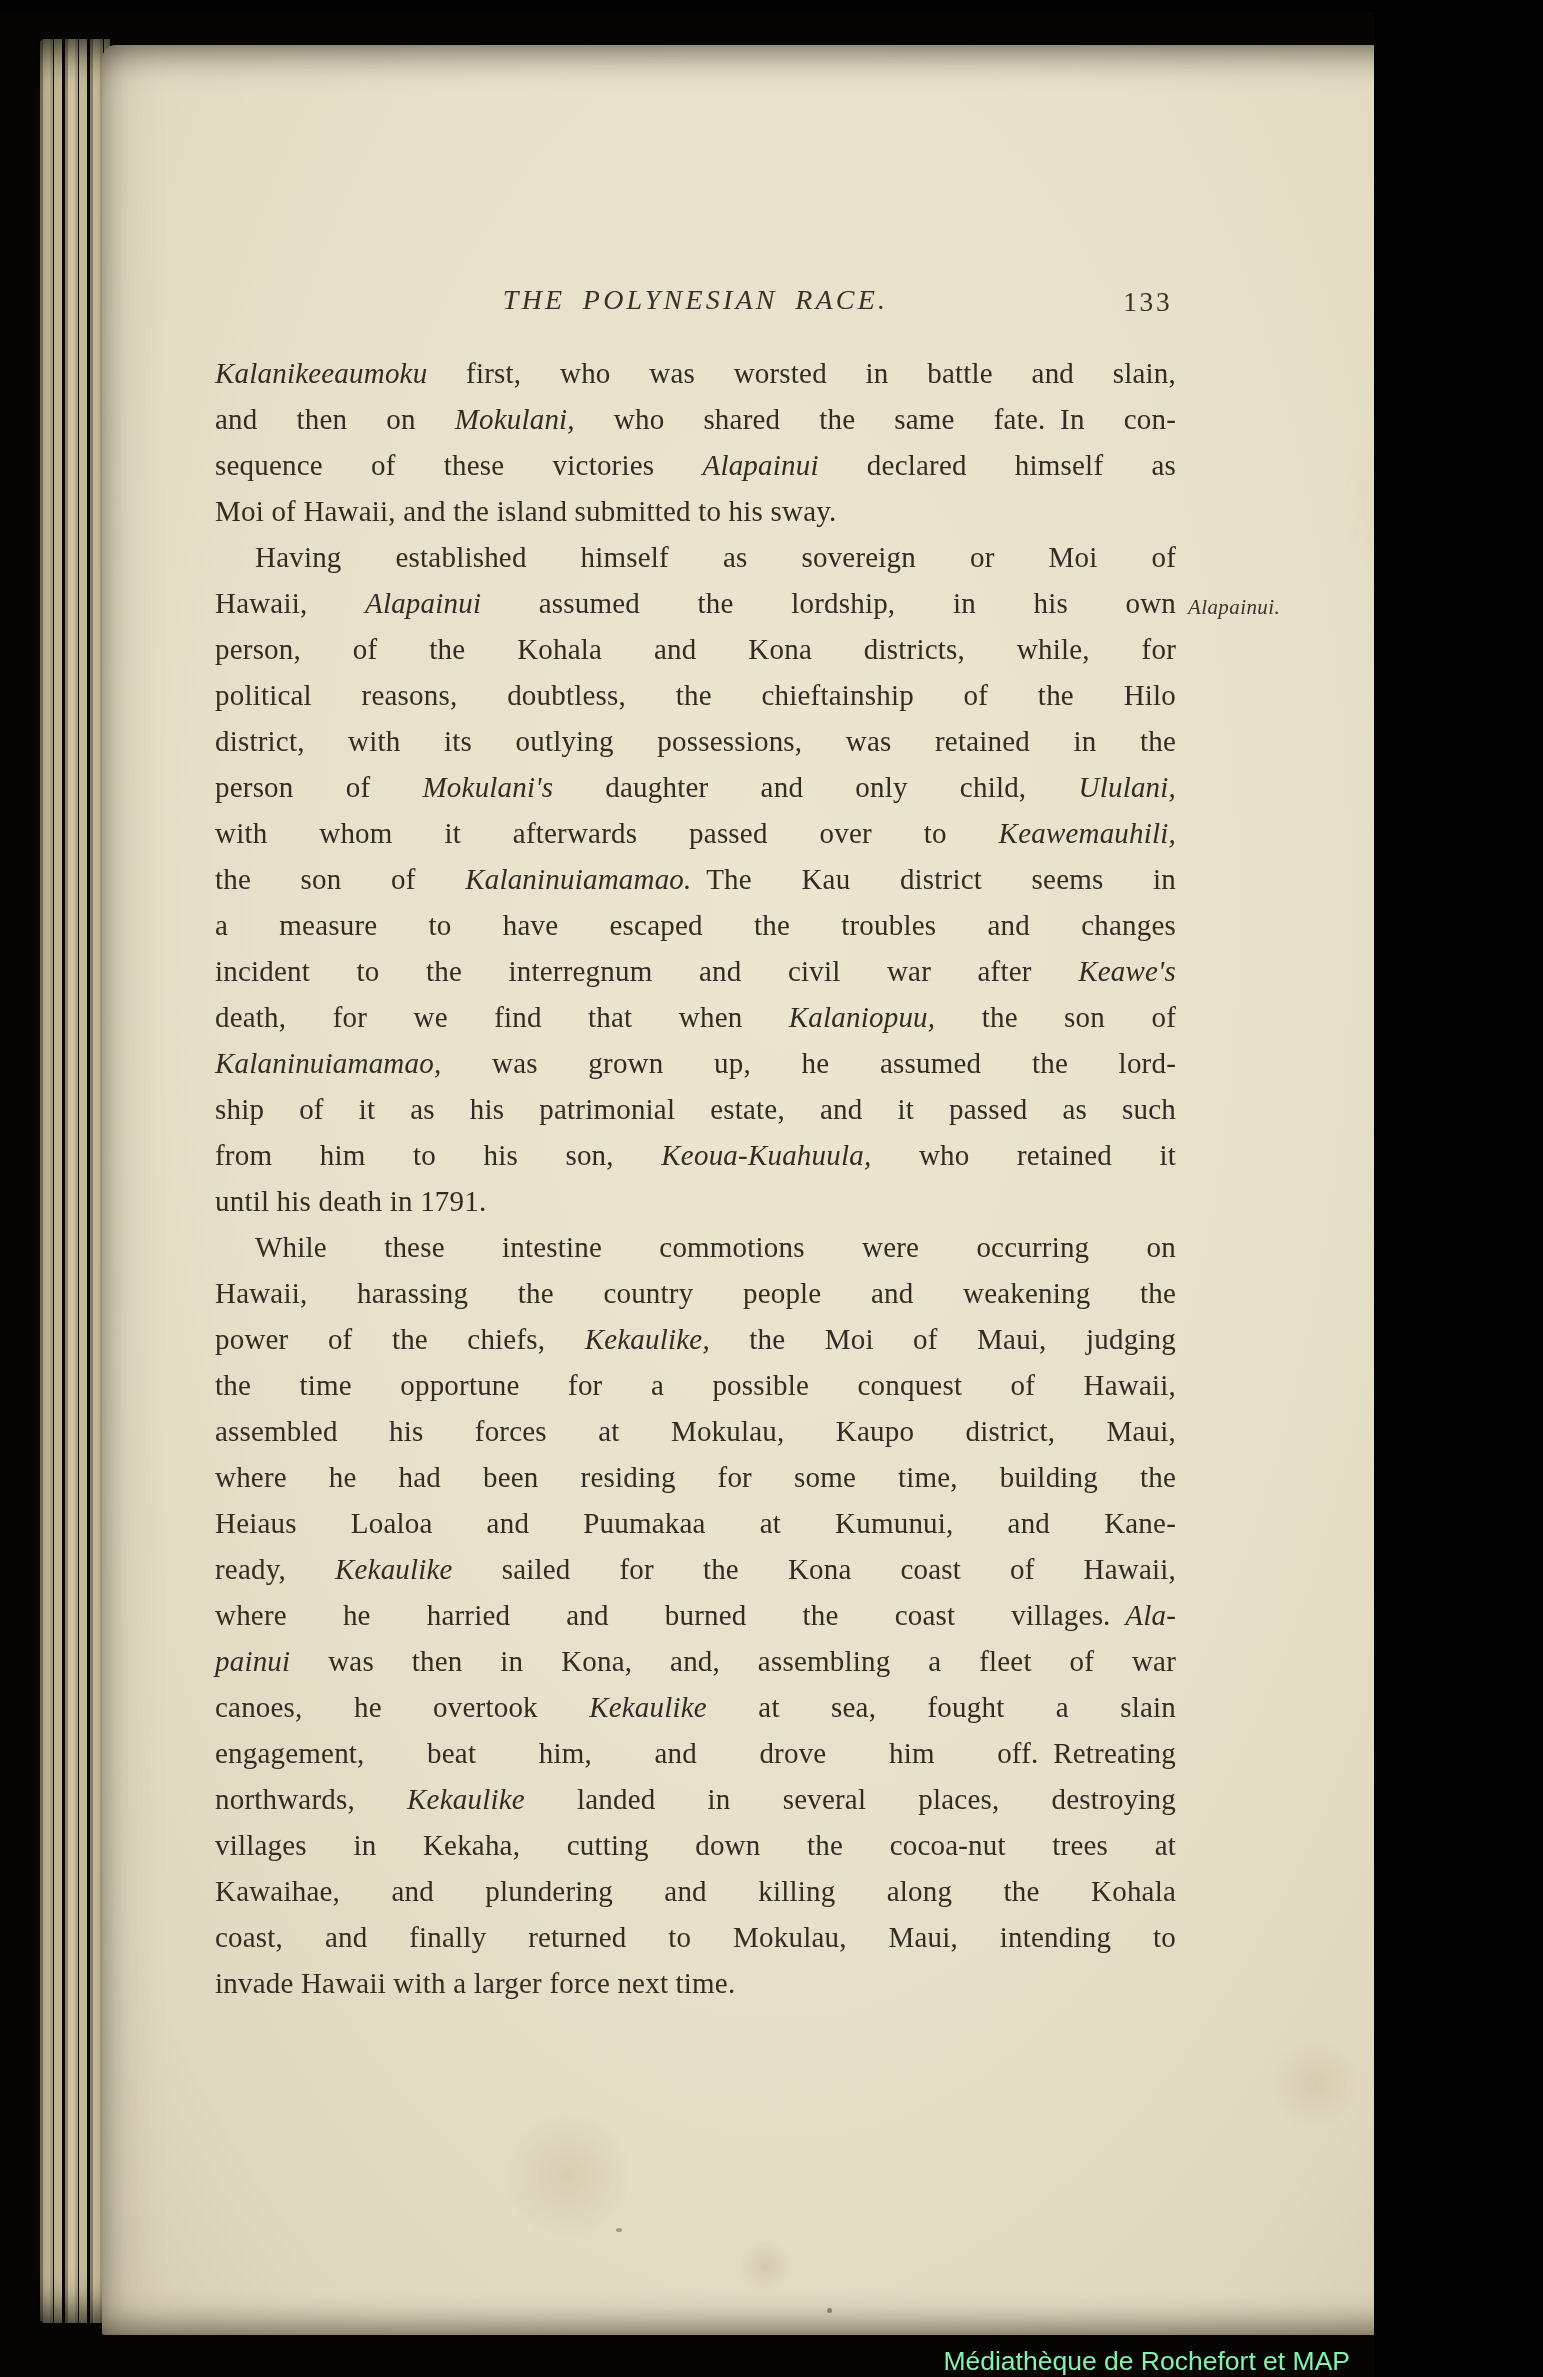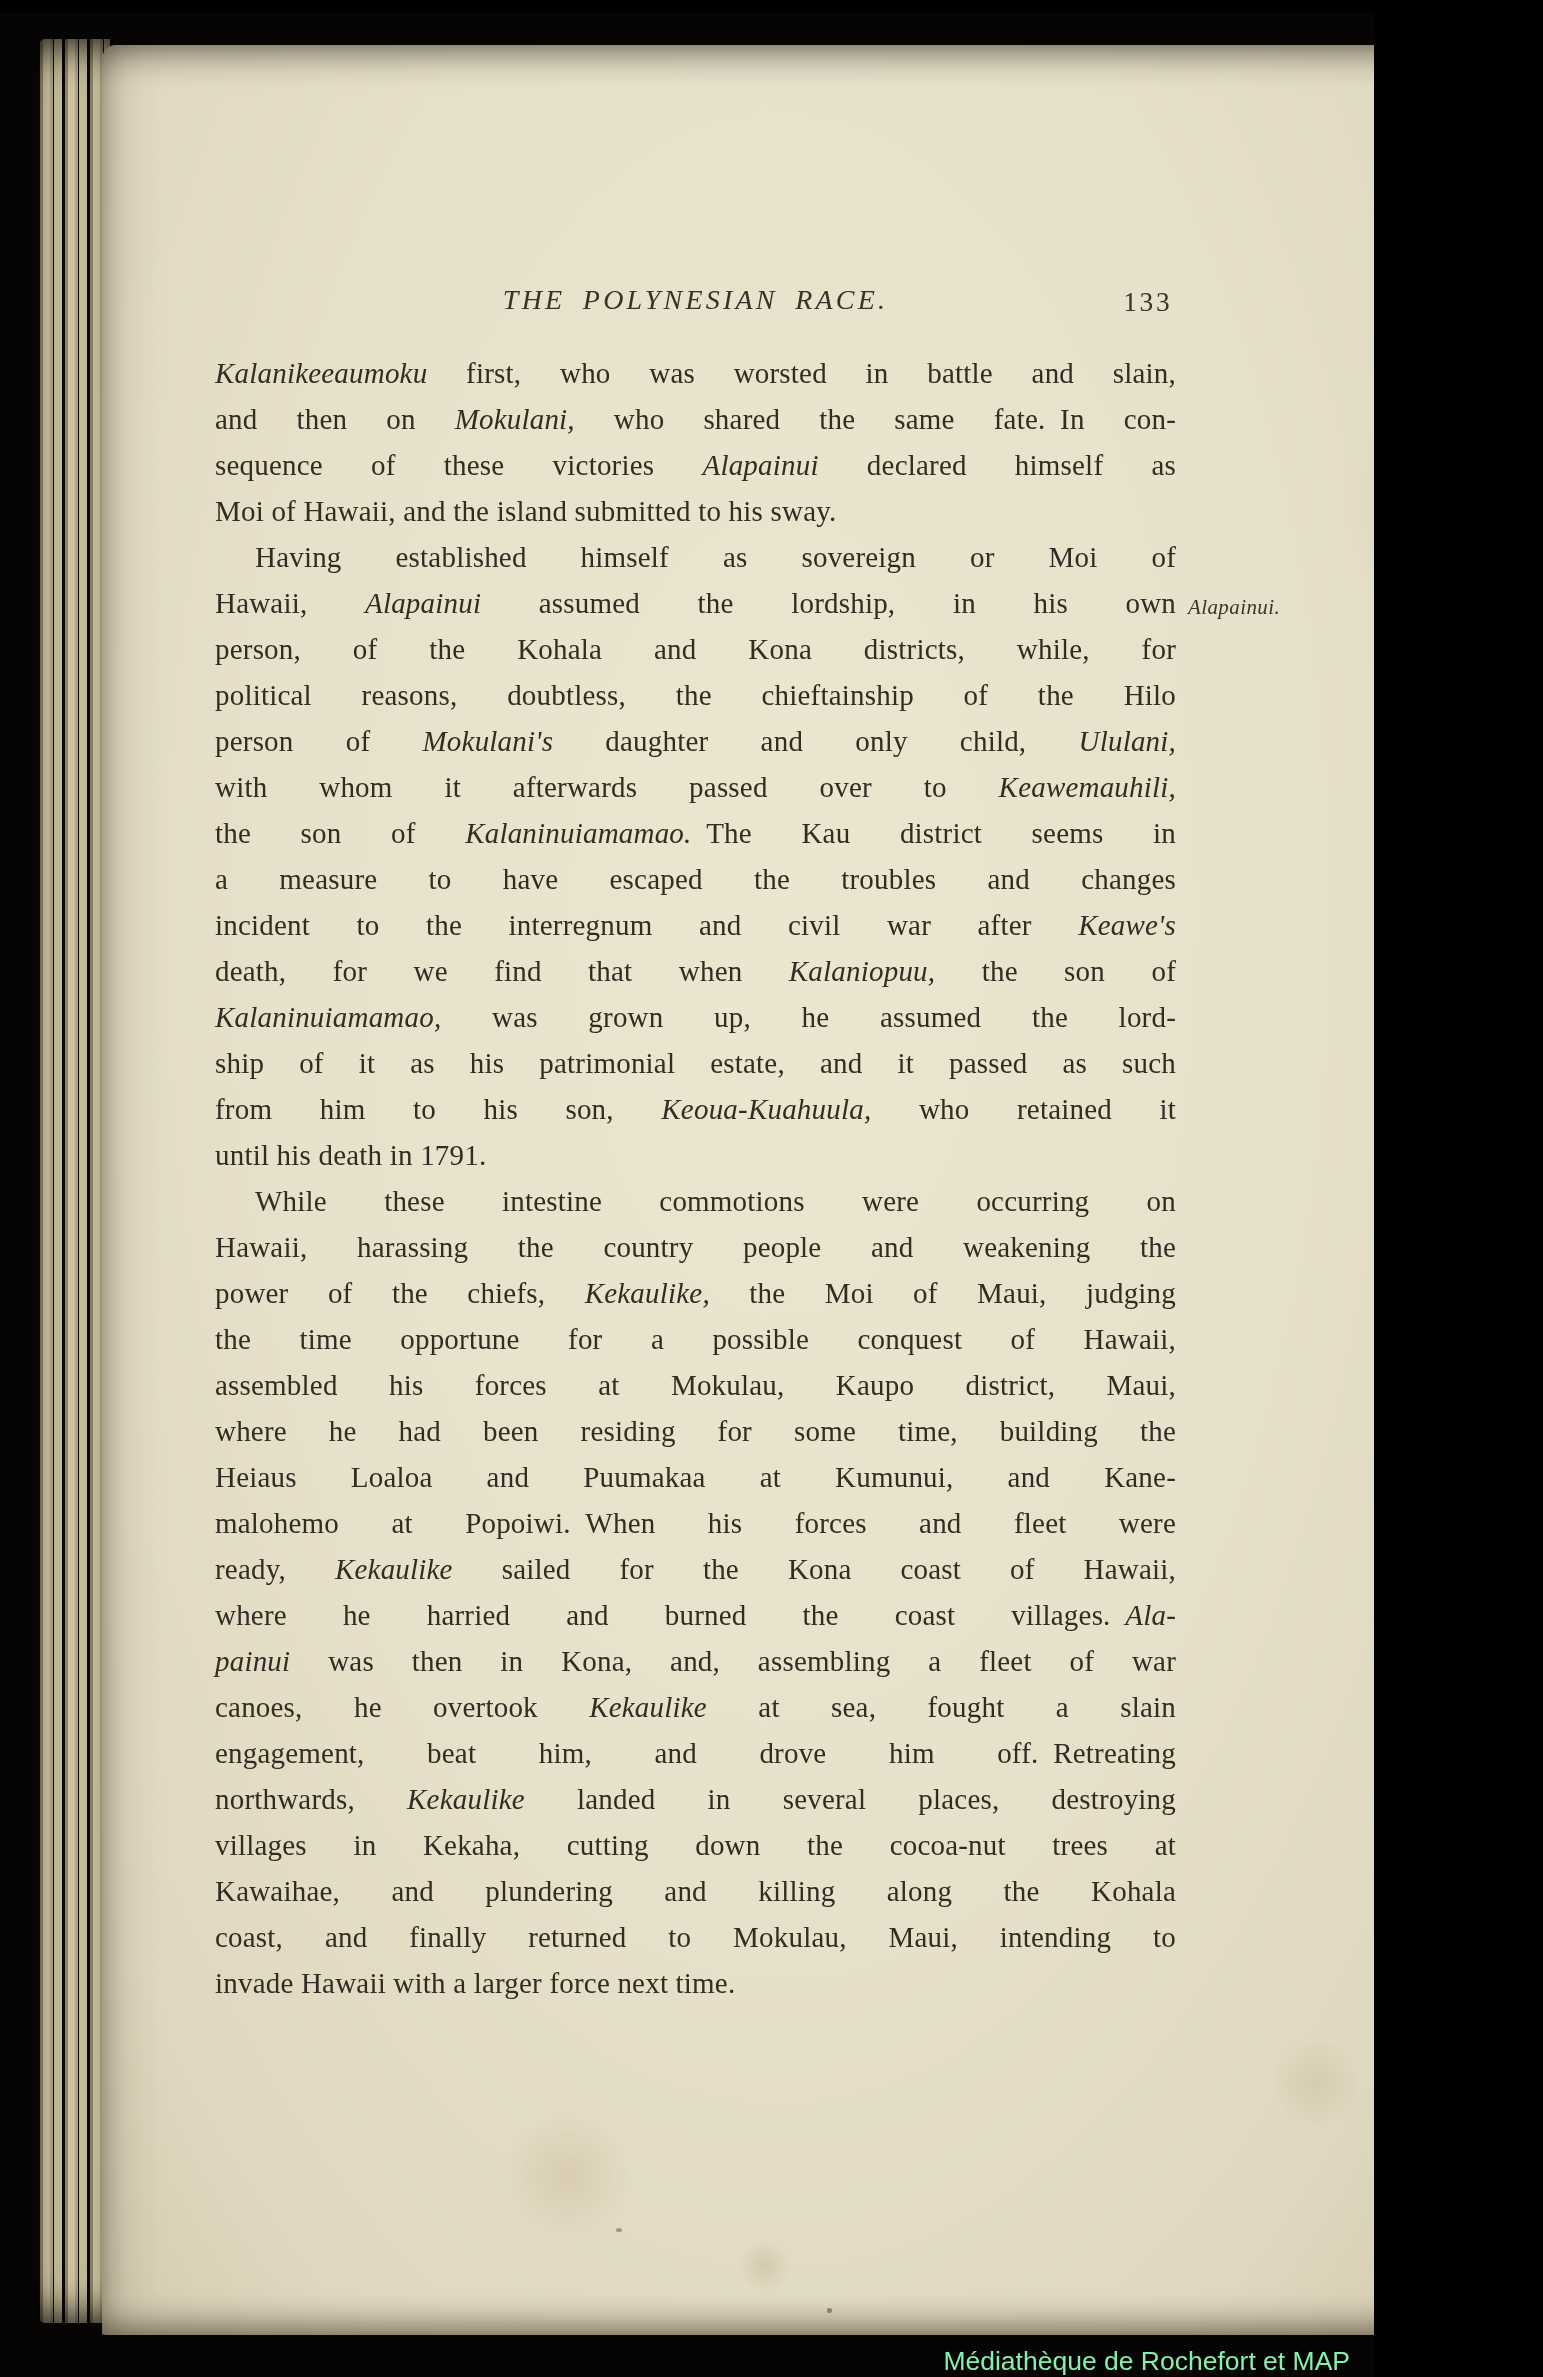--- a/index.html
+++ b/index.html
@@ -85,38 +85,38 @@
 
   <div class="page-text">
       <div class="line"><span class="it">Kalanikeeaumoku</span><span> first, who was worsted in battle and slain,</span></div>
       <div class="line"><span>and then on </span><span class="it">Mokulani,</span><span> who shared the same fate. In con-</span></div>
       <div class="line"><span>sequence of these victories </span><span class="it">Alapainui</span><span> declared himself as</span></div>
       <div class="line last"><span>Moi of Hawaii, and the island submitted to his sway.</span></div>
       <div class="line indent"><span>Having established himself as sovereign or Moi of</span></div>
       <div class="line"><span>Hawaii, </span><span class="it">Alapainui</span><span> assumed the lordship, in his own</span></div>
       <div class="line"><span>person, of the Kohala and Kona districts, while, for</span></div>
       <div class="line"><span>political reasons, doubtless, the chieftainship of the Hilo</span></div>
+      <div class="line"><span>district, with its outlying possessions, was retained in the</span></div>
       <div class="line"><span>person of </span><span class="it">Mokulani's</span><span> daughter and only child, </span><span class="it">Ululani,</span></div>
       <div class="line"><span>with whom it afterwards passed over to </span><span class="it">Keawemauhili,</span></div>
       <div class="line"><span>the son of </span><span class="it">Kalaninuiamamao.</span><span> The Kau district seems in</span></div>
       <div class="line"><span>a measure to have escaped the troubles and changes</span></div>
       <div class="line"><span>incident to the interregnum and civil war after </span><span class="it">Keawe's</span></div>
       <div class="line"><span>death, for we find that when </span><span class="it">Kalaniopuu,</span><span> the son of</span></div>
       <div class="line"><span class="it">Kalaninuiamamao,</span><span> was grown up, he assumed the lord-</span></div>
       <div class="line"><span>ship of it as his patrimonial estate, and it passed as such</span></div>
       <div class="line"><span>from him to his son, </span><span class="it">Keoua-Kuahuula,</span><span> who retained it</span></div>
       <div class="line last"><span>until his death in 1791.</span></div>
       <div class="line indent"><span>While these intestine commotions were occurring on</span></div>
       <div class="line"><span>Hawaii, harassing the country people and weakening the</span></div>
       <div class="line"><span>power of the chiefs, </span><span class="it">Kekaulike,</span><span> the Moi of Maui, judging</span></div>
       <div class="line"><span>the time opportune for a possible conquest of Hawaii,</span></div>
       <div class="line"><span>assembled his forces at Mokulau, Kaupo district, Maui,</span></div>
       <div class="line"><span>where he had been residing for some time, building the</span></div>
       <div class="line"><span>Heiaus Loaloa and Puumakaa at Kumunui, and Kane-</span></div>
-      <div class="line"><span>malohemo at Popoiwi. When his forces and fleet were</span></div>
       <div class="line"><span>ready, </span><span class="it">Kekaulike</span><span> sailed for the Kona coast of Hawaii,</span></div>
       <div class="line"><span>where he harried and burned the coast villages. </span><span class="it">Ala-</span></div>
       <div class="line"><span class="it">painui</span><span> was then in Kona, and, assembling a fleet of war</span></div>
       <div class="line"><span>canoes, he overtook </span><span class="it">Kekaulike</span><span> at sea, fought a slain</span></div>
       <div class="line"><span>engagement, beat him, and drove him off. Retreating</span></div>
       <div class="line"><span>northwards, </span><span class="it">Kekaulike</span><span> landed in several places, destroying</span></div>
       <div class="line"><span>villages in Kekaha, cutting down the cocoa-nut trees at</span></div>
       <div class="line"><span>Kawaihae, and plundering and killing along the Kohala</span></div>
       <div class="line"><span>coast, and finally returned to Mokulau, Maui, intending to</span></div>
       <div class="line last"><span>invade Hawaii with a larger force next time.</span></div>

